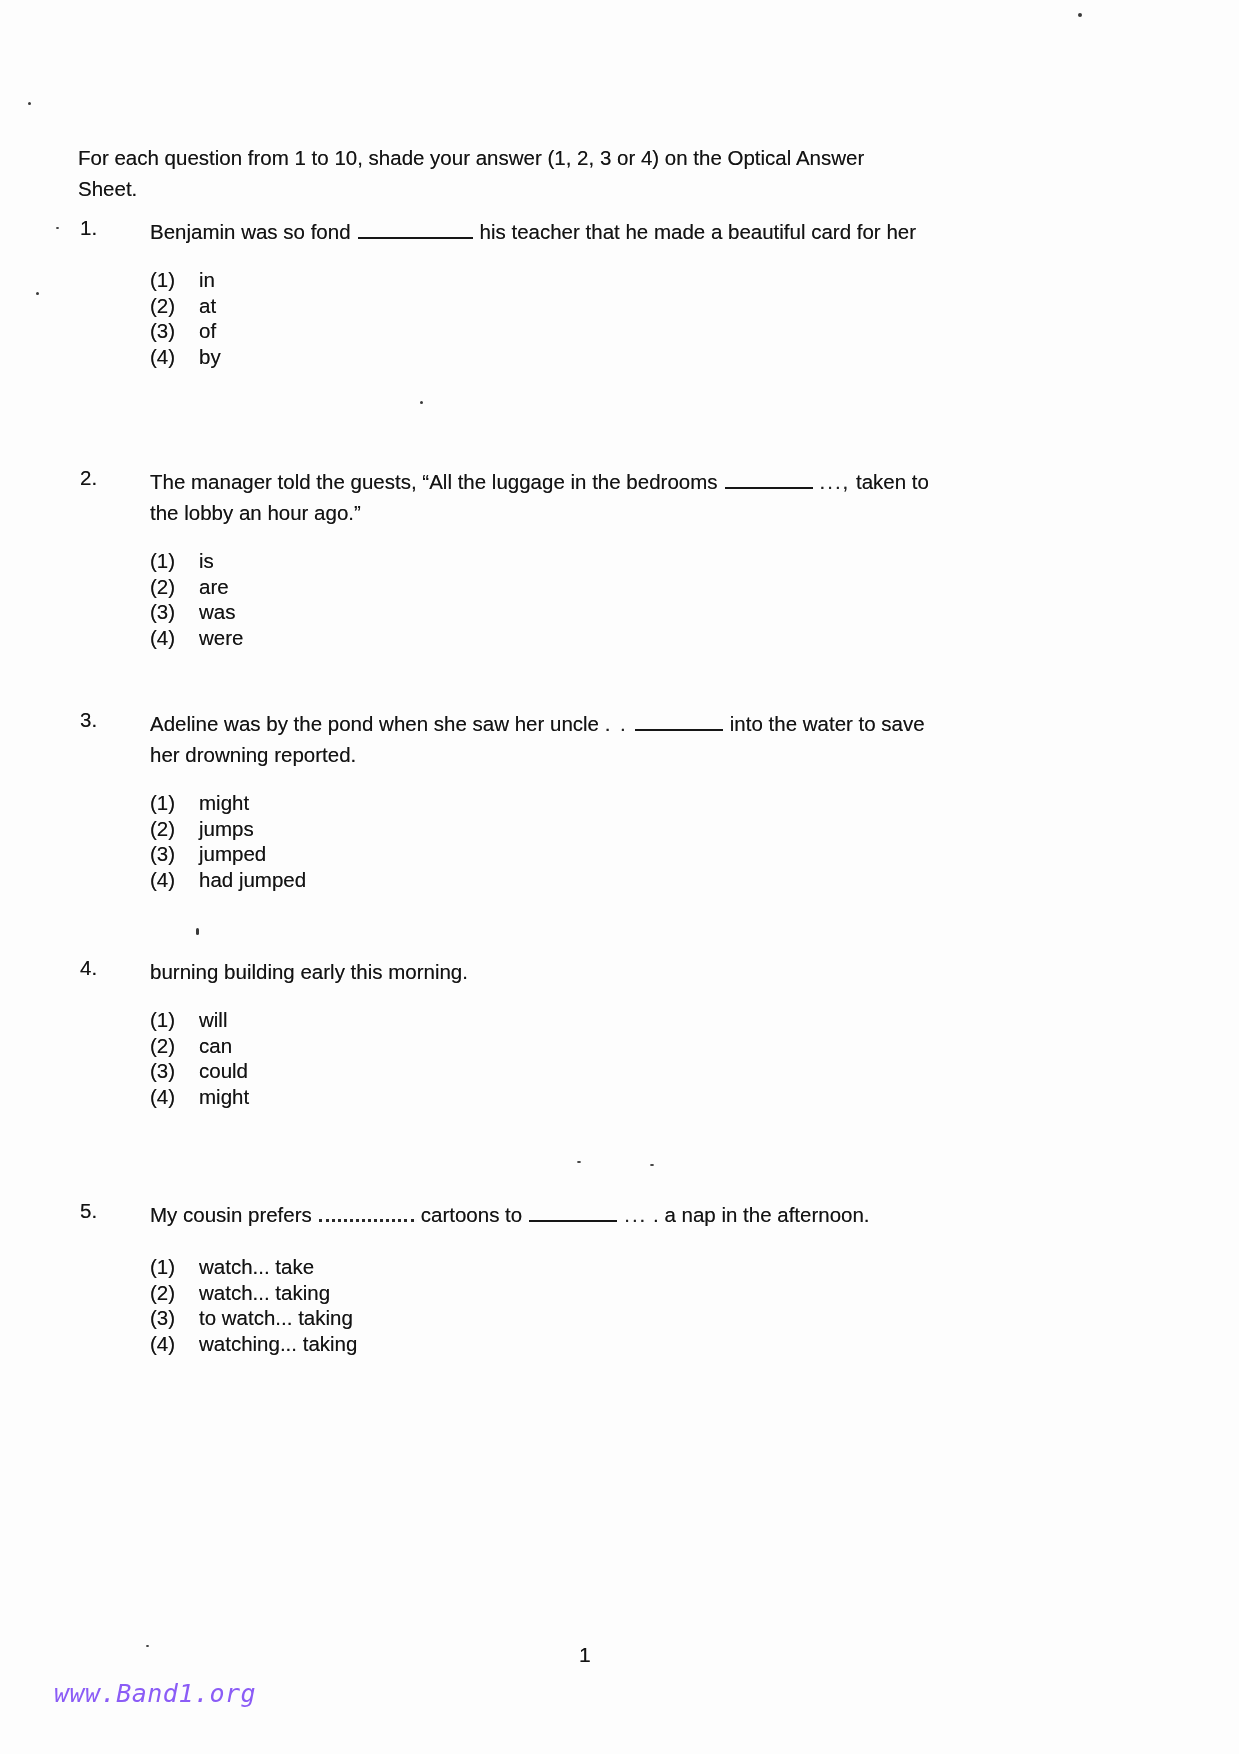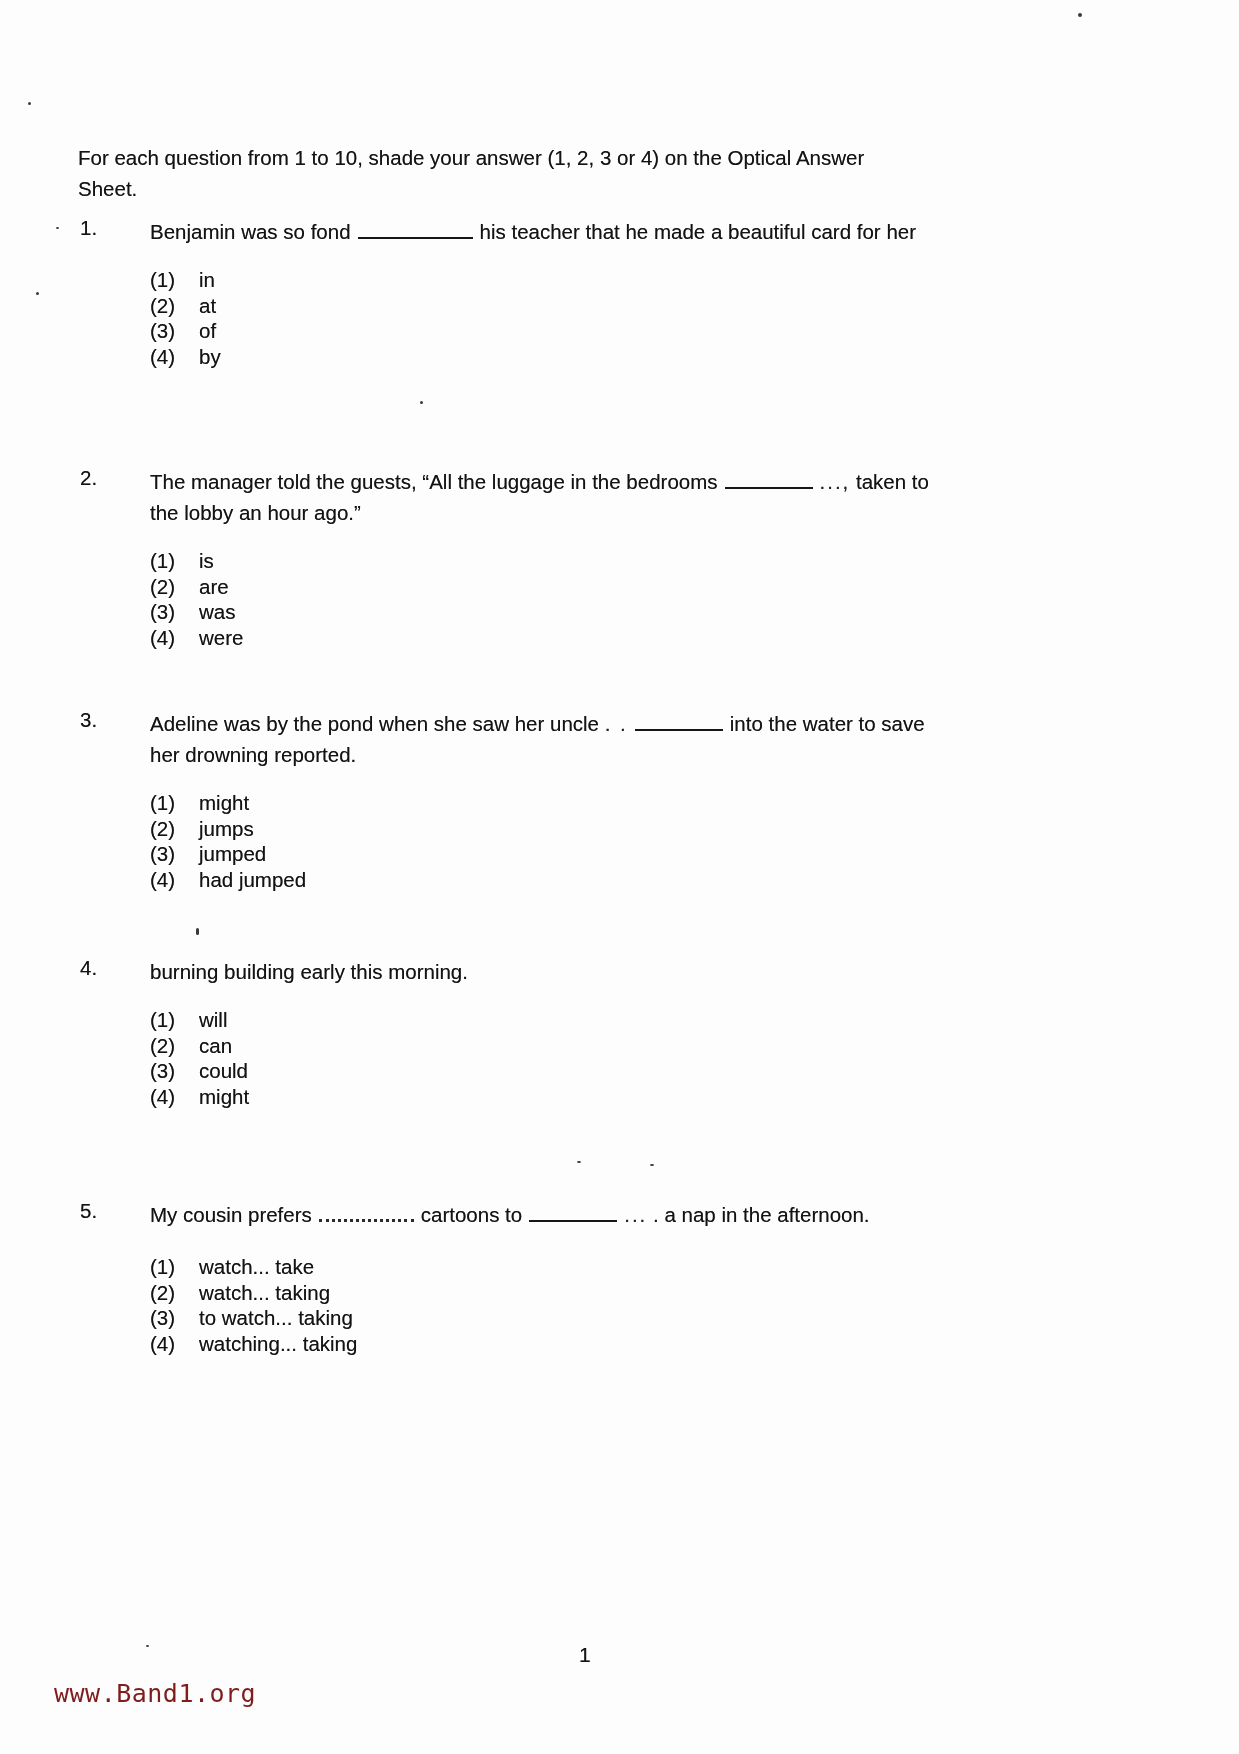--- a/index.html
+++ b/index.html
@@ -26,21 +26,21 @@
   }
   .blank.dotted { border-bottom:3px dotted #2a2a2a; height:13px; }
   .lead, .tail { letter-spacing:2px; color:#222; }
   .options { margin-top:20px; }
   .option { display:flex; line-height:25.5px; }
   .onum { width:49px; flex:none; }
   .page-number { position:absolute; left:579px; top:1643px; font-size:21px; }
   .watermark {
     position:absolute; left:54px; top:1679px;
     font-family:"DejaVu Sans Mono", monospace;
-    font-size:25px; color:#7f1d1d; text-shadow:none; letter-spacing:0.5px;
+    font-size:25px; color:#8b5cf6; text-shadow:none; letter-spacing:0.5px;font-style:italic;
   }
   .speck { position:absolute; background:#3a3a3a; border-radius:50%; }
 </style>
 </head>
 <body>
 
 <div class="page">
 
   <div class="instruction">
     <div>For each question from 1 to 10, shade your answer (1, 2, 3 or 4) on the Optical Answer</div>

